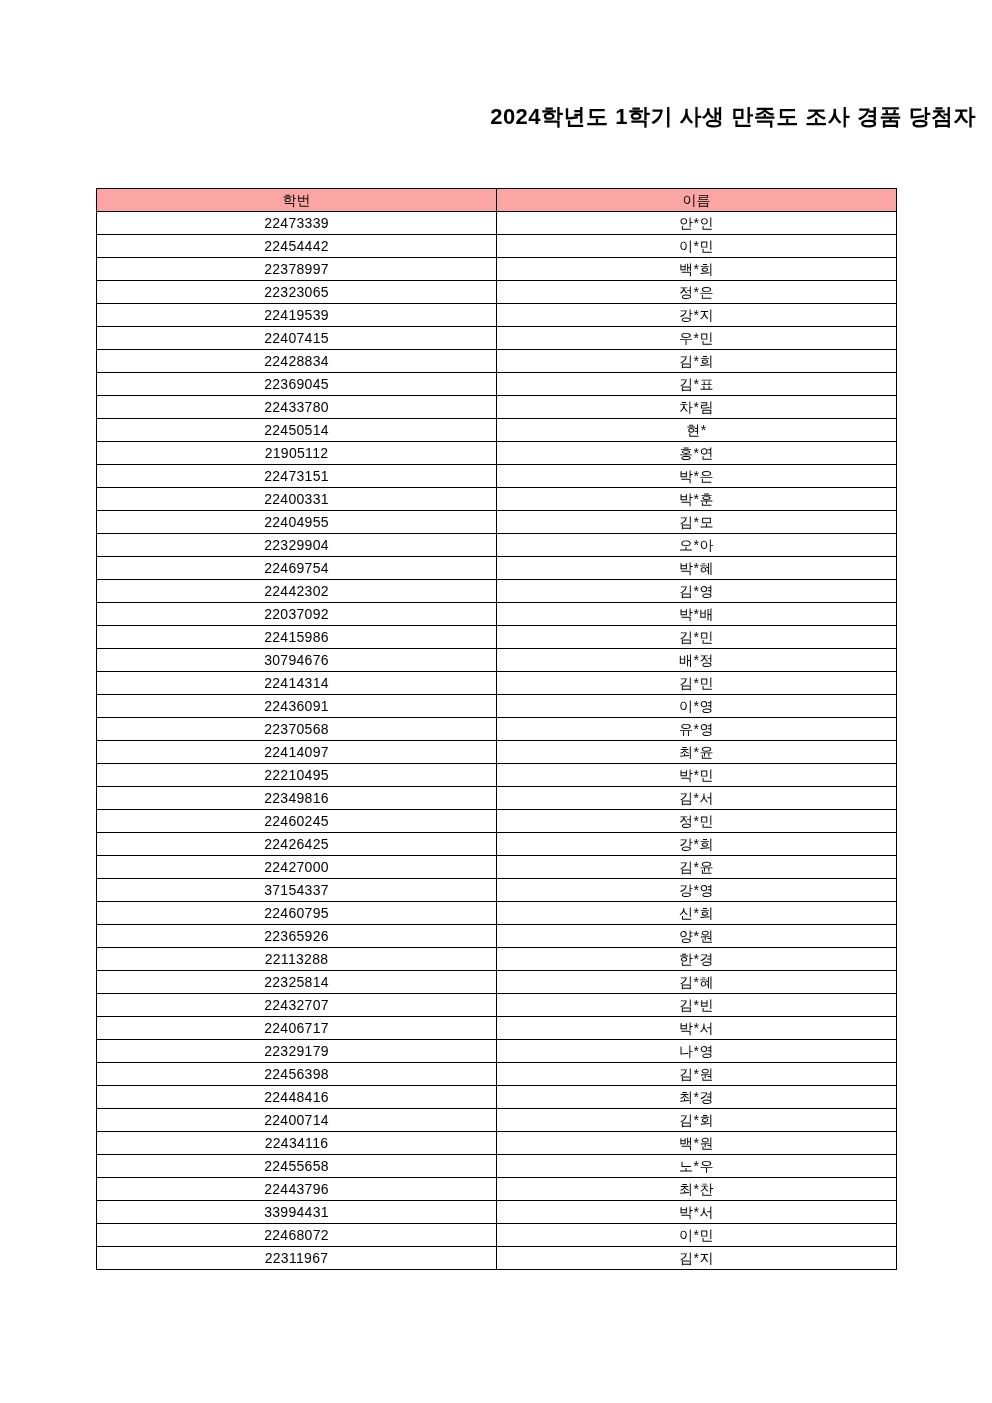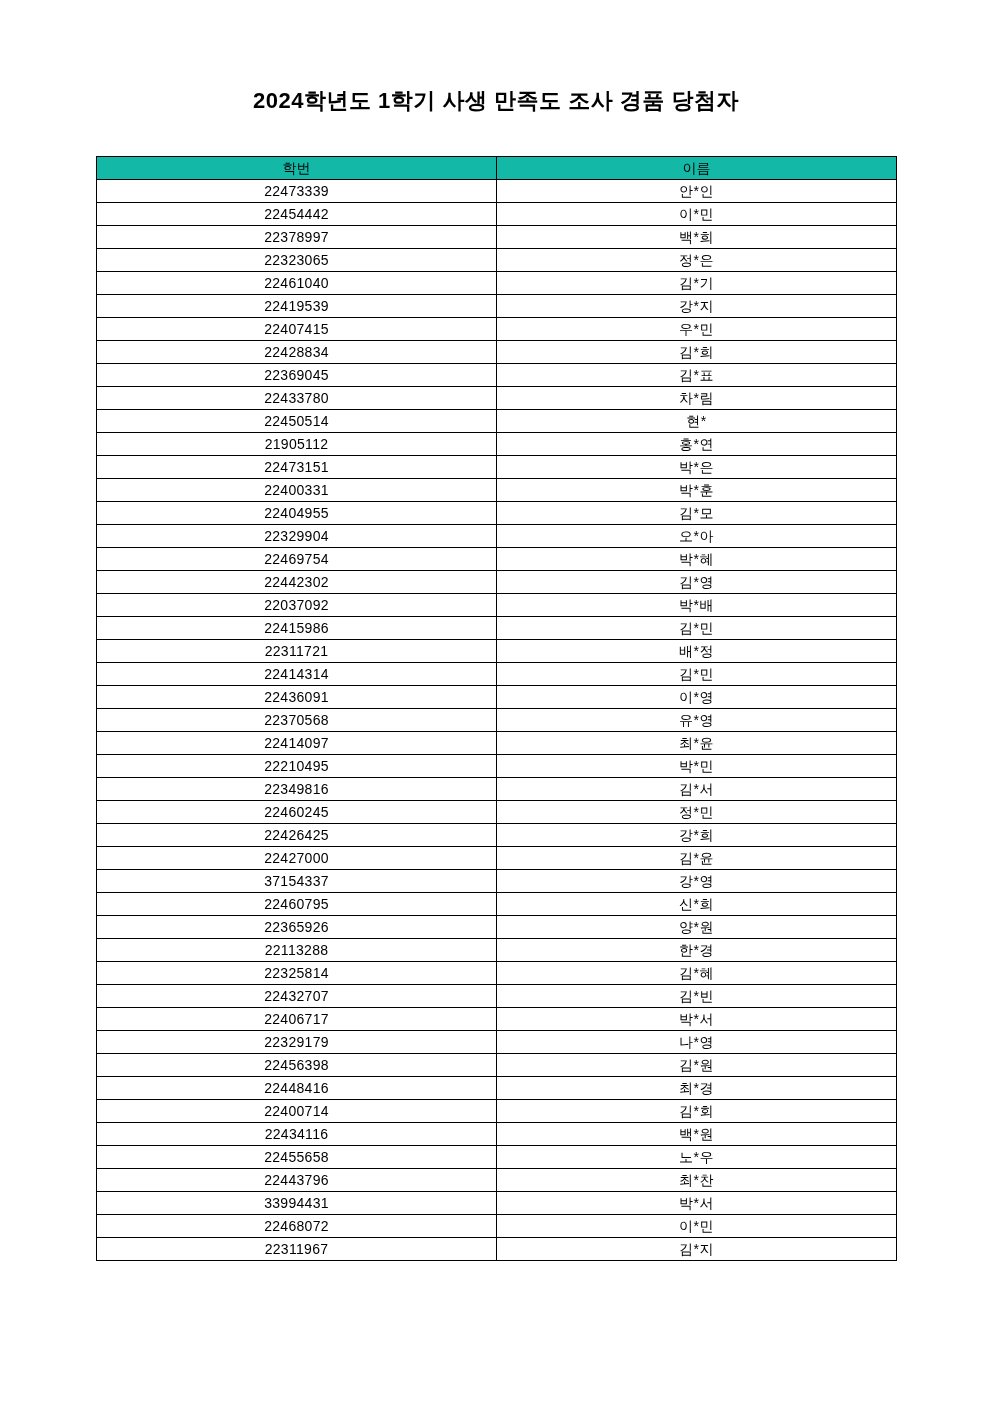--- a/index.html
+++ b/index.html
@@ -16,25 +16,25 @@
     overflow: hidden;
   }
   .page {
     width: 992px;
     height: 1403px;
     box-sizing: border-box;
     padding: 0;
     position: relative;
   }
   .doc-title {
-    text-align: center;
+    text-align: right;
     font-size: 22px;
     font-weight: bold;
     letter-spacing: 0.5px;
-    margin: 0;
+    margin: 16px;
     padding-top: 88px;
     line-height: 1.2;
   }
   .table-wrap {
     margin: 0 auto;
     padding-top: 42px;
     width: 800px;
   }
   table.winners {
     border-collapse: collapse;
@@ -46,21 +46,21 @@
     border: 1px solid #000000;
     height: 22px;
     line-height: 20px;
     font-size: 14px;
     text-align: center;
     padding: 0;
     overflow: hidden;
     white-space: nowrap;
   }
   table.winners th {
-    background: #14b8a6;
+    background: #fca5a5;
     font-weight: normal;
     font-size: 14px;
   }
   table.winners col.c-sid { width: 400px; }
   table.winners col.c-name { width: 400px; }
   td.sid {
     font-family: "Liberation Sans", "DejaVu Sans", sans-serif;
     letter-spacing: 0.3px;
   }
   td.name {
@@ -99,24 +99,20 @@
           </tr>
           <tr>
             <td class="sid">22378997</td>
             <td class="name">백*희</td>
           </tr>
           <tr>
             <td class="sid">22323065</td>
             <td class="name">정*은</td>
           </tr>
           <tr>
-            <td class="sid">22461040</td>
-            <td class="name">김*기</td>
-          </tr>
-          <tr>
             <td class="sid">22419539</td>
             <td class="name">강*지</td>
           </tr>
           <tr>
             <td class="sid">22407415</td>
             <td class="name">우*민</td>
           </tr>
           <tr>
             <td class="sid">22428834</td>
             <td class="name">김*희</td>
@@ -163,21 +159,21 @@
           </tr>
           <tr>
             <td class="sid">22037092</td>
             <td class="name">박*배</td>
           </tr>
           <tr>
             <td class="sid">22415986</td>
             <td class="name">김*민</td>
           </tr>
           <tr>
-            <td class="sid">22311721</td>
+            <td class="sid">30794676</td>
             <td class="name">배*정</td>
           </tr>
           <tr>
             <td class="sid">22414314</td>
             <td class="name">김*민</td>
           </tr>
           <tr>
             <td class="sid">22436091</td>
             <td class="name">이*영</td>
           </tr>

